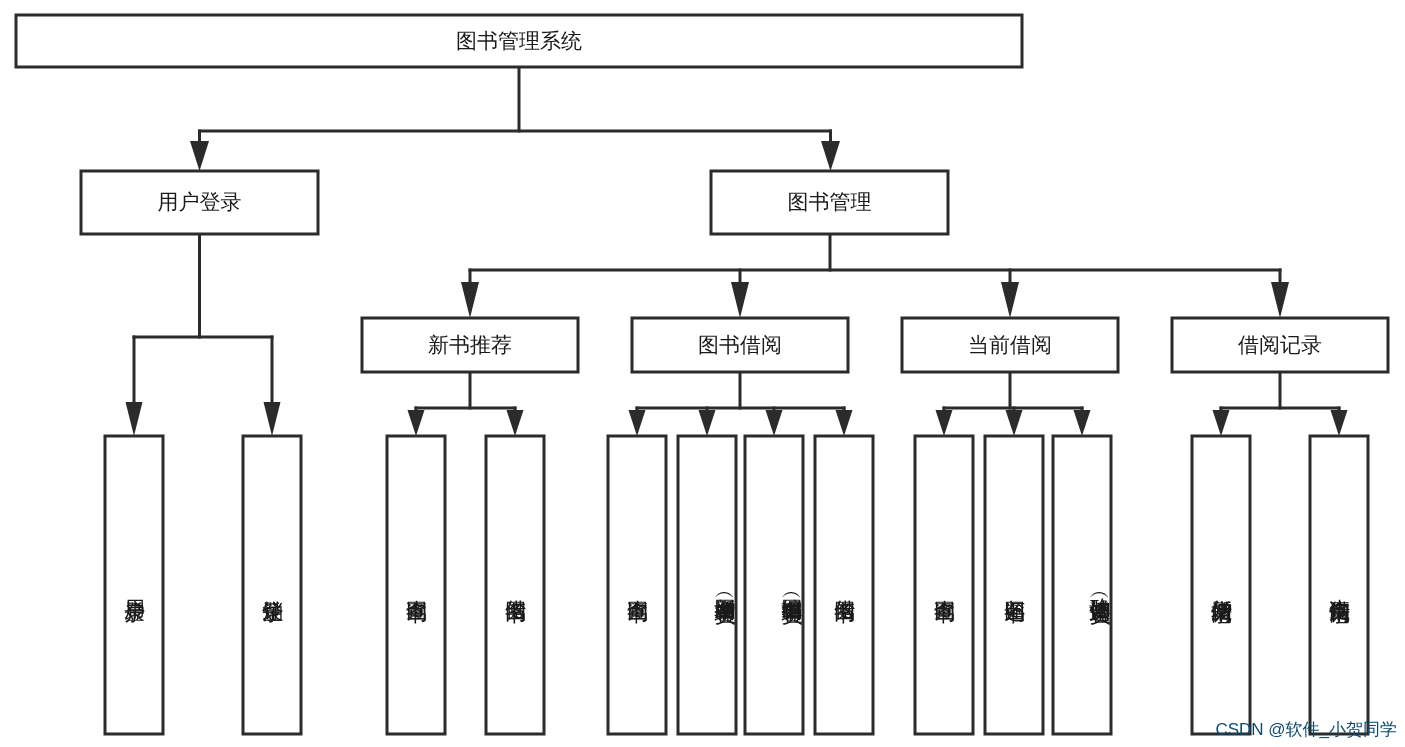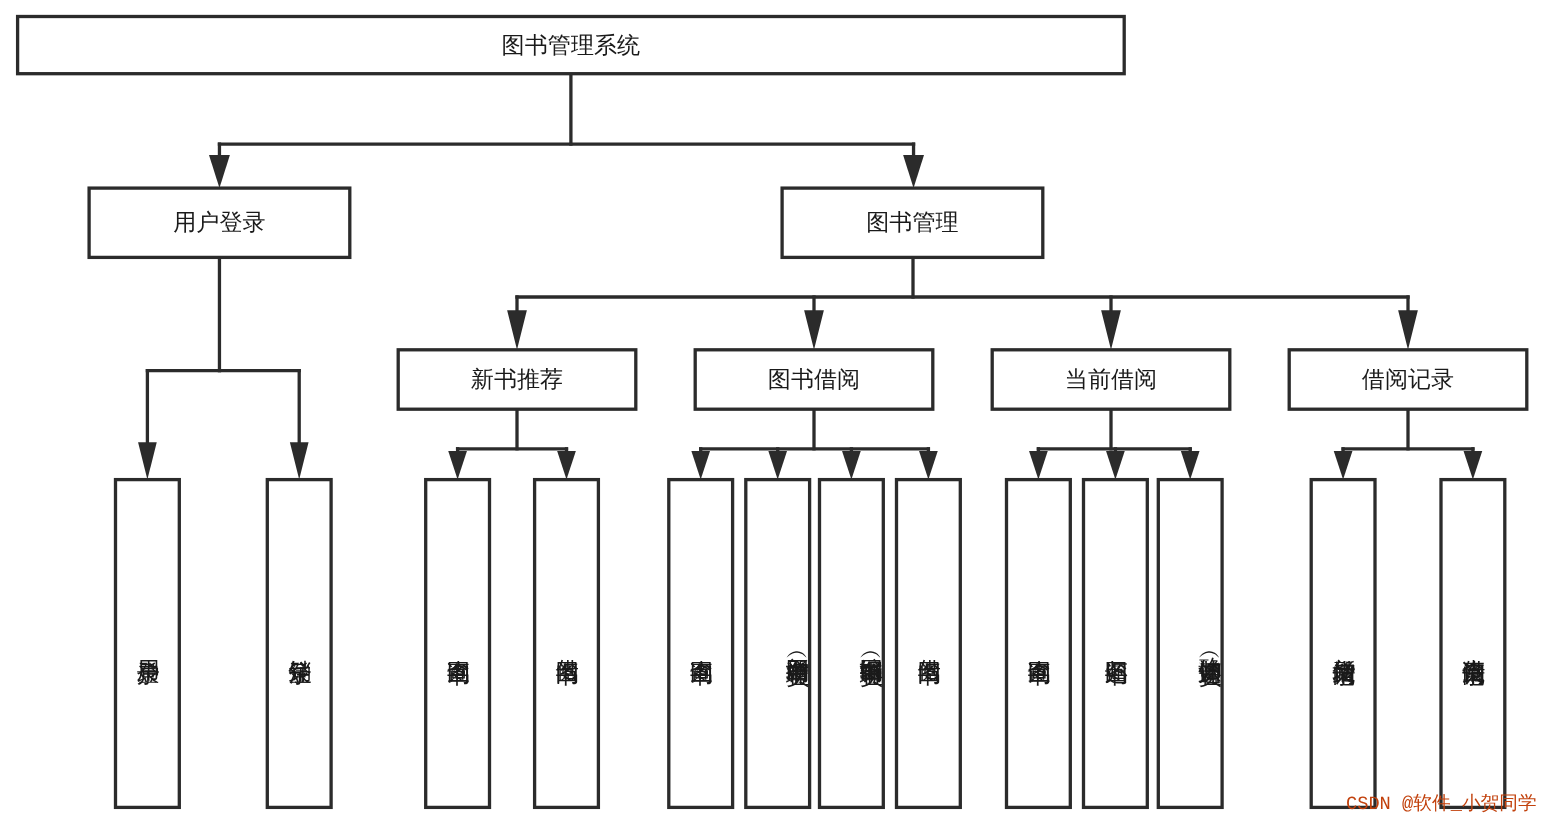--- a/index.html
+++ b/index.html
@@ -61,23 +61,23 @@
     align-items: center;
     justify-content: center;
     text-align: center;
     white-space: nowrap;
     pointer-events: none;
   }
   .watermark {
     position: absolute;
     right: 8px;
     bottom: 6px;
-    font-family: Liberation Mono, monospace;
+    font-family: Liberation Sans, sans-serif;
     font-size: 17px;
-    color: #c2410c;
+    color: #0c4a6e;
     white-space: nowrap;
   }
 </style>
 </head>
 <body>
 
 <div id="diagram-root">
 
   <svg id="flowchart" viewBox="0 0 1405 747">
 

